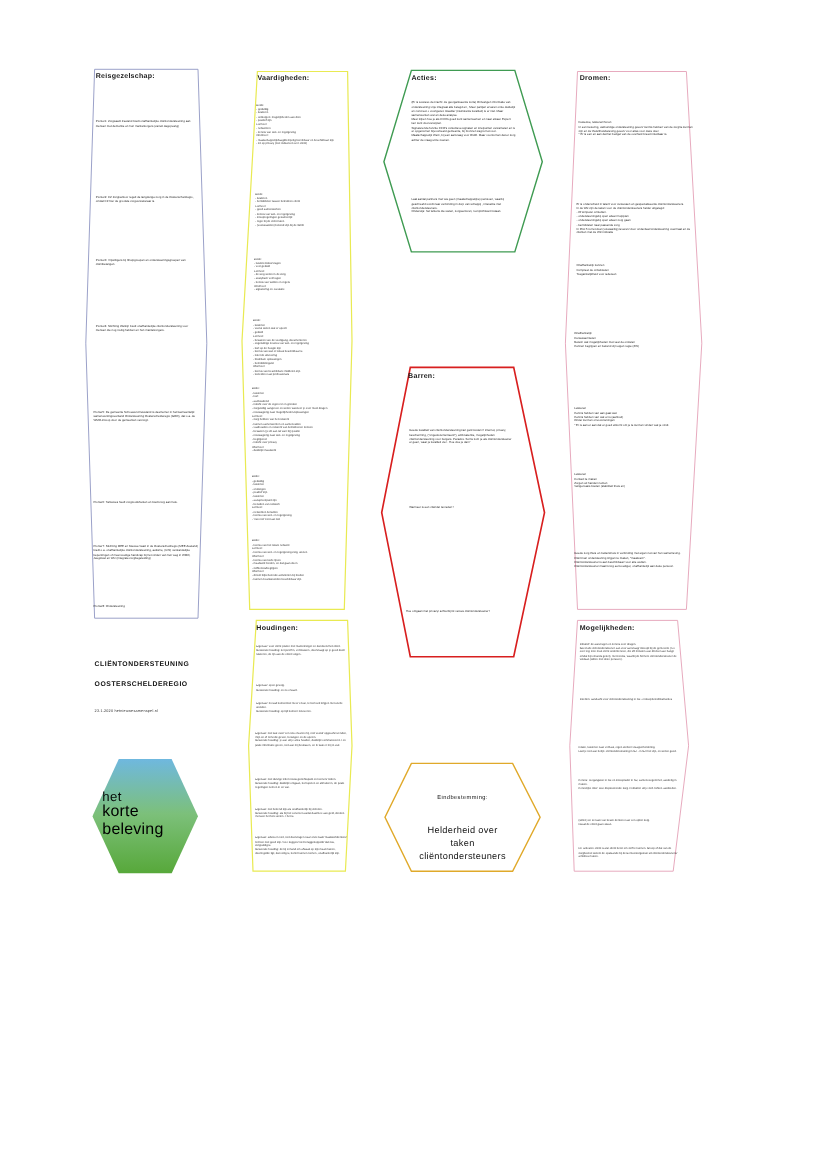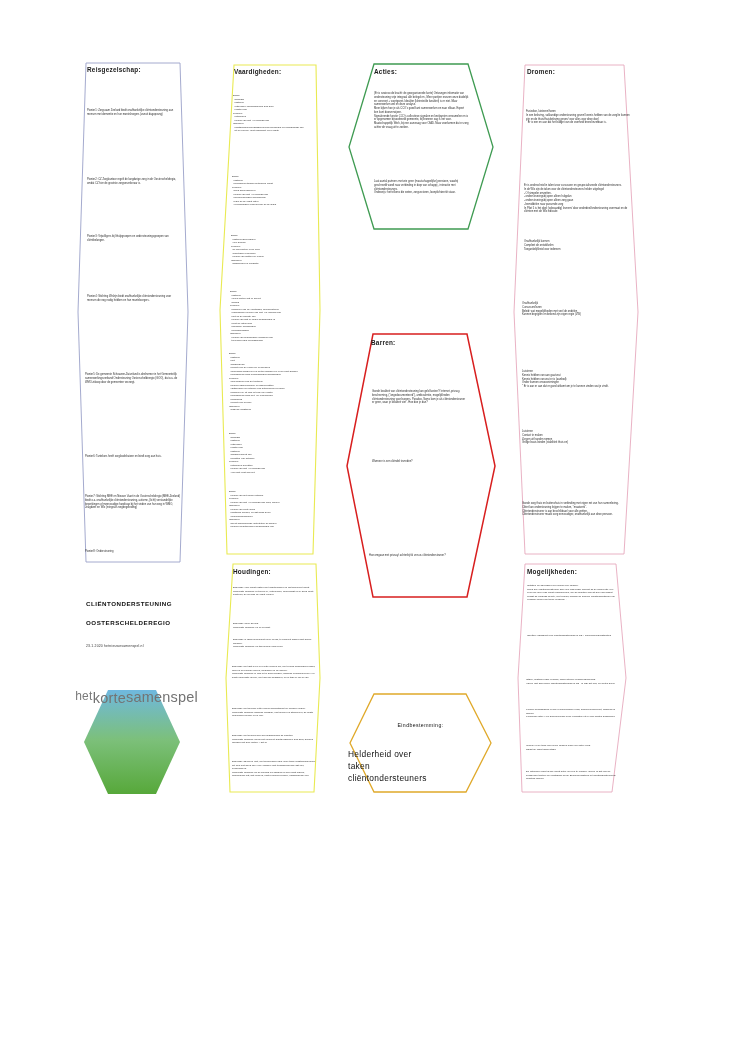--- a/index.html
+++ b/index.html
@@ -32,38 +32,38 @@
   
   .brand{position:absolute;left:86px;top:600px;width:150px;}
   .brand .l1{font-size:6.2px;font-weight:700;letter-spacing:.5px;color:#111;}
   .brand .l2{font-size:6.2px;font-weight:700;letter-spacing:.5px;color:#111;margin-top:12px;}
   .brand .l3{font-size:3.4px;color:#333;margin-top:18px;letter-spacing:.2px;}
 
   .logo{position:absolute;left:84px;top:690px;width:96px;height:104px;}
   .logo svg{display:block;}
   .logo .lg-t{
     position:absolute;left:0;top:0;width:96px;height:100px;
-    display:flex;flex-direction:row;justify-content:center;align-items:flex-start;
-    padding-left:9px;box-sizing:border-box;color:#737373;
+    display:flex;flex-direction:column;justify-content:center;align-items:flex-start;
+    padding-left:9px;box-sizing:border-box;color:#000000;
   }
   .lg-t .a{font-size:12px;font-weight:400;letter-spacing:.3px;opacity:.95;line-height:1;}
   .lg-t .b{font-size:14.5px;font-weight:400;letter-spacing:.2px;line-height:1.08;margin-top:1px;}
   .lg-t .c{font-size:14.5px;font-weight:400;letter-spacing:.2px;line-height:1.08;}
 
   
   .hexmid{position:absolute;}
   .hexmid svg{position:absolute;top:0;left:0;}
   .hexmid .inner{position:absolute;top:0;left:0;right:0;bottom:0;}
 
   .dest-label{
     position:absolute;left:0;right:0;top:30px;text-align:center;
     font-size:5.2px;font-weight:400;letter-spacing:.4px;color:#111;
   }
   .dest-main{
-    position:absolute;left:0;right:0;top:56px;text-align:left;
+    position:absolute;left:0;right:0;top:56px;text-align:center;
     font-size:8.4px;line-height:1.45;letter-spacing:.3px;color:#111;
   }
 </style>
 </head>
 <body>
 
 <div class="page">
 
   <div class="hexcol" style="left:78px;top:60px;width:110px;height:505px;">
     <svg width="110" height="505" viewBox="0 0 110 505">
@@ -307,17 +307,17 @@
           <stop offset="0%" stop-color="#6fb8df"></stop>
           <stop offset="48%" stop-color="#7cc07a"></stop>
           <stop offset="100%" stop-color="#57a83a"></stop>
         </linearGradient>
       </defs>
       <polygon points="24,0 72,0 96,52 72,104 24,104 0,52" fill="url(#lg)"></polygon>
     </svg>
     <div class="lg-t">
       <div class="a">het</div>
       <div class="b">korte</div>
-      <div class="c">samenspel</div>
+      <div class="c">beleving</div>
     </div>
   </div>
 
 </div>
 
 </body></html>

